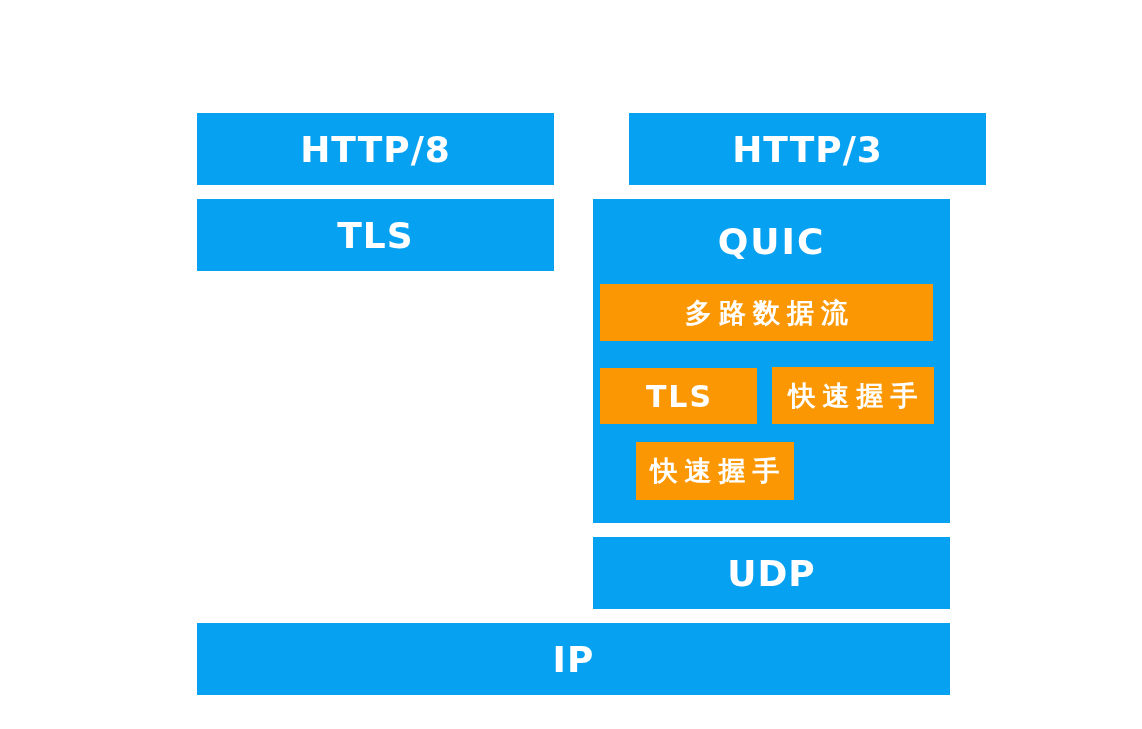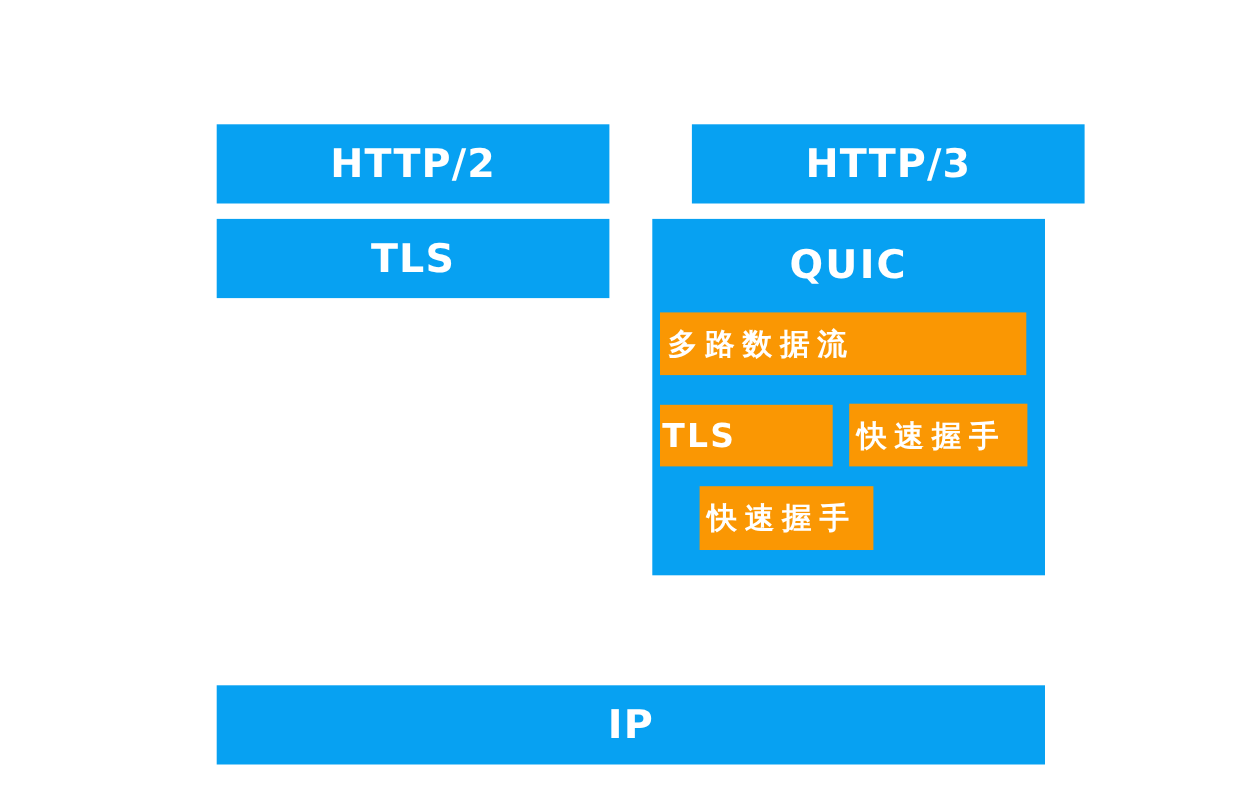--- a/index.html
+++ b/index.html
@@ -50,41 +50,41 @@
     font-size: 36px;
     letter-spacing: 2px;
     color: #ffffff;
   }
   .feature {
     position: absolute;
     background: #fa9703;
     color: #ffffff;
     display: flex;
     align-items: center;
-    justify-content: flex-start;
+    justify-content: center;
     font-weight: bold;
     font-size: 27px;
     letter-spacing: 7px;
     text-indent: 7px;
     box-sizing: border-box;
   }
   .feat-wide        { left: 7px;   top: 85px;  width: 333px; height: 57px; }
   .feat-tls         { left: 7px;   top: 169px; width: 157px; height: 56px;
                       font-size: 30px; letter-spacing: 2px; text-indent: 2px; }
   .feat-ordered     { left: 179px; top: 168px; width: 162px; height: 57px; }
   .feat-handshake   { left: 7px;   top: 243px; width: 158px; height: 58px; margin-left: 36px; }
   .feat-reliability { left: 179px; top: 243px; width: 161px; height: 58px; }
 </style>
 </head>
 <body>
 
 <div class="canvas">
 
   <div class="box http2">
-    <span>HTTP/2</span>
+    <span>HTTP/8</span>
   </div>
 
   <div class="box tlsL">
     <span>TLS</span>
   </div>
 
 
   <div class="box http3">
     <span>HTTP/3</span>
   </div>
@@ -103,18 +103,21 @@
     <div class="feature feat-ordered">
       <span>快速握手</span>
     </div>
 
     <div class="feature feat-handshake">
       <span>快速握手</span>
     </div>
 
   </div>
 
+  <div class="box udp">
+    <span>UDP</span>
+  </div>
 
   <div class="box ip">
     <span>IP</span>
   </div>
 
 </div>
 
 </body></html>

